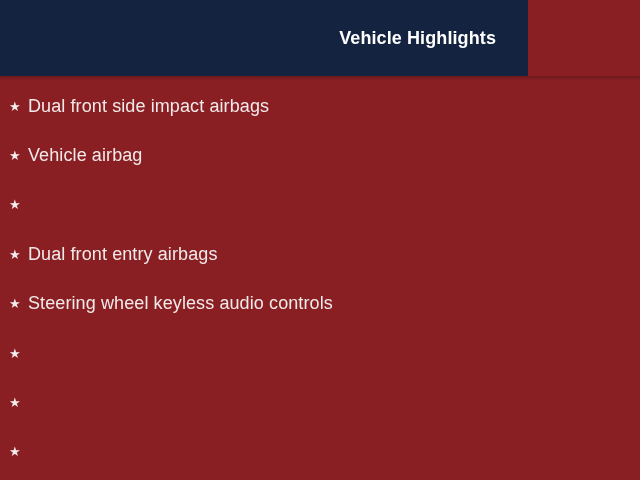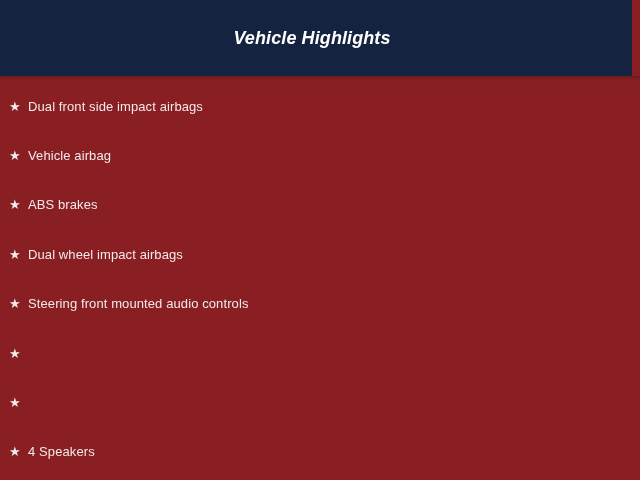--- a/index.html
+++ b/index.html
@@ -21,30 +21,29 @@
     height: 480px;
     background: #8a1f23;
     overflow: hidden;
   }
 
   
   .header {
     position: absolute;
     top: 0;
     left: 0;
-    width: 632px;
+    width: 528px;
     height: 76px;
     background: #14233f;
     box-sizing: border-box;
     display: flex;
     align-items: center;
-    justify-content: center;
+    justify-content: flex-end;
     padding: 0 32px 0 24px;
     z-index: 3;
-    font-style: italic;
   }
   .header-title {
     color: #ffffff;
     font-size: 18px;
     font-weight: bold;
     letter-spacing: 0.1px;
     line-height: 1;
     white-space: nowrap;
     text-align: right;
   }
@@ -93,21 +92,21 @@
   .item-bullet {
     color: #f3ecec;
     font-size: 13px;
     line-height: 1;
     width: 19px;
     flex: 0 0 19px;
     text-align: left;
   }
   .item-label {
     color: #f2eaea;
-    font-size: 13px;
+    font-size: 18px;
     line-height: 21px;
     letter-spacing: 0.1px;
   }
 </style>
 </head>
 <body>
 
 <div class="slide">
 
   <div class="header">
@@ -121,36 +120,34 @@
         <li class="highlight-item" style="top: 18px;">
           <span class="item-bullet">★</span>
           <span class="item-label">Dual front side impact airbags</span>
         </li>
         <li class="highlight-item" style="top: 67.4px;">
           <span class="item-bullet">★</span>
           <span class="item-label">Vehicle airbag</span>
         </li>
         <li class="highlight-item" style="top: 116.8px;">
           <span class="item-bullet">★</span>
-          <span class="item-label">ABS brakes</span>
         </li>
         <li class="highlight-item" style="top: 166.2px;">
           <span class="item-bullet">★</span>
-          <span class="item-label">Dual wheel impact airbags</span>
+          <span class="item-label">Dual front entry airbags</span>
         </li>
         <li class="highlight-item" style="top: 215.6px;">
           <span class="item-bullet">★</span>
-          <span class="item-label">Steering front mounted audio controls</span>
+          <span class="item-label">Steering wheel keyless audio controls</span>
         </li>
         <li class="highlight-item" style="top: 265px;">
           <span class="item-bullet">★</span>
         </li>
         <li class="highlight-item" style="top: 314.4px;">
           <span class="item-bullet">★</span>
         </li>
         <li class="highlight-item" style="top: 363.8px;">
           <span class="item-bullet">★</span>
-          <span class="item-label">4 Speakers</span>
         </li>
       </ul>
   </div>
 
 </div>
 
 </body></html>

